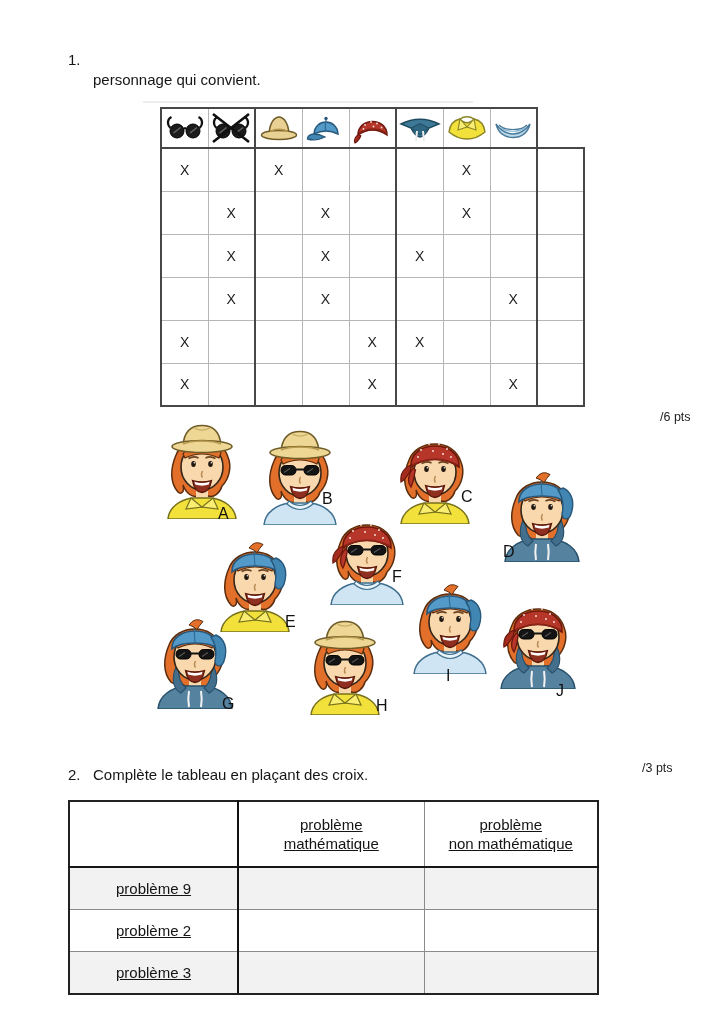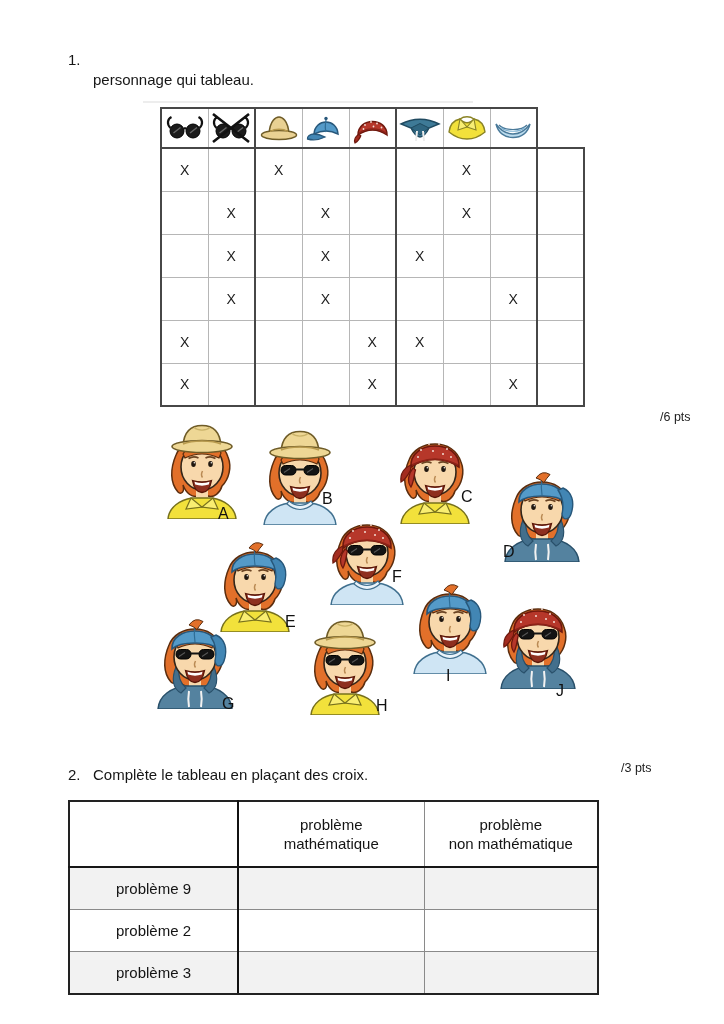--- a/index.html
+++ b/index.html
@@ -6,21 +6,21 @@
   html,body { background:#ffffff; }
   .page { position:relative; width:724px; height:1024px; background:#fff;
           font-family:"Liberation Sans", sans-serif; color:#141414; overflow:hidden; }
 
   .question { position:absolute; display:flex; font-size:15px; line-height:20px; color:#161616; }
   #q1 { left:68px; top:50px; }
   #q2 { left:68px; top:765px; }
   .qnum { width:25px; flex:none; }
   .pts { position:absolute; font-size:12.5px; color:#1d1d1d; }
   #pts1 { left:660px; top:410px; }
-  #pts2 { left:621px; top:761px; }
+  #pts2 { left:642px; top:761px; }
   .scanline { position:absolute; left:143px; top:101px; width:330px; height:2px; background:#ededed; }
 
   
   #logic-table { position:absolute; left:160px; top:107px; border-collapse:collapse; table-layout:fixed; }
   #logic-table td { border:1px solid #b6b6b6; width:47px; height:43px; text-align:center;
                     vertical-align:middle; font-size:14px; font-weight:500; color:#1c1c1c; padding:0; background:#fff;}
   #logic-table tr.head td { height:40px; border-top:2.5px solid #474747; border-bottom:2px solid #474747; }
   #logic-table td.c1 { border-left:2.5px solid #474747; }
   #logic-table td.c2, #logic-table td.c5, #logic-table td.c8 { border-right:2px solid #474747; }
   #logic-table td.c9 { border-right:2.5px solid #474747; }
@@ -30,36 +30,36 @@
   #logic-table svg { display:block; margin:0 auto; }
 
   
   #characters { position:absolute; left:0; top:0; width:724px; height:1024px; pointer-events:none; }
   .char { position:absolute; width:100px; height:100px; }
   .char-label { position:absolute; font-size:16px; font-weight:500; color:#101010; }
 
   
   #class-table { position:absolute; left:68px; top:800px; border-collapse:collapse; table-layout:fixed;
                  font-size:15px; color:#141414; }
-  #class-table td { border:1px solid #8a8a8a; padding:12px; text-align:center; vertical-align:middle; background:#fff; }
+  #class-table td { border:1px solid #8a8a8a; padding:12px; text-align:center; vertical-align:middle; background:#fff;text-decoration:underline; }
   #class-table tr.ct-head td { height:66px; border-top:2px solid #222; border-bottom:2.5px solid #161616; line-height:19px; }
   #class-table td.first { border-left:2px solid #222; border-right:2.5px solid #111; }
   #class-table td.last  { border-right:2px solid #222; }
   #class-table tr.ct-row td { height:39px; }
   #class-table tr.ct-row.shade td { background:#f2f2f2; }
   #class-table tr:last-child td { border-bottom:2px solid #222;margin-left:12px; }
 </style>
 </head>
 <body>
 
 <div class="page">
 
   <div class="question" id="q1">
     <span class="qnum">1.</span>
-    <span class="qtext"><br><span>personnage qui tableau.</span></span>
+    <span class="qtext"><br><span>personnage qui convient.</span></span>
   </div>
 
   <div class="scanline"></div>
 
   <table id="logic-table">
     <tbody id="lt-tbody">
         <tr class="head">
           <td class="c1">
             <span class="icon-wrap">
               <svg width="44" height="34" viewBox="0 0 44 34">

